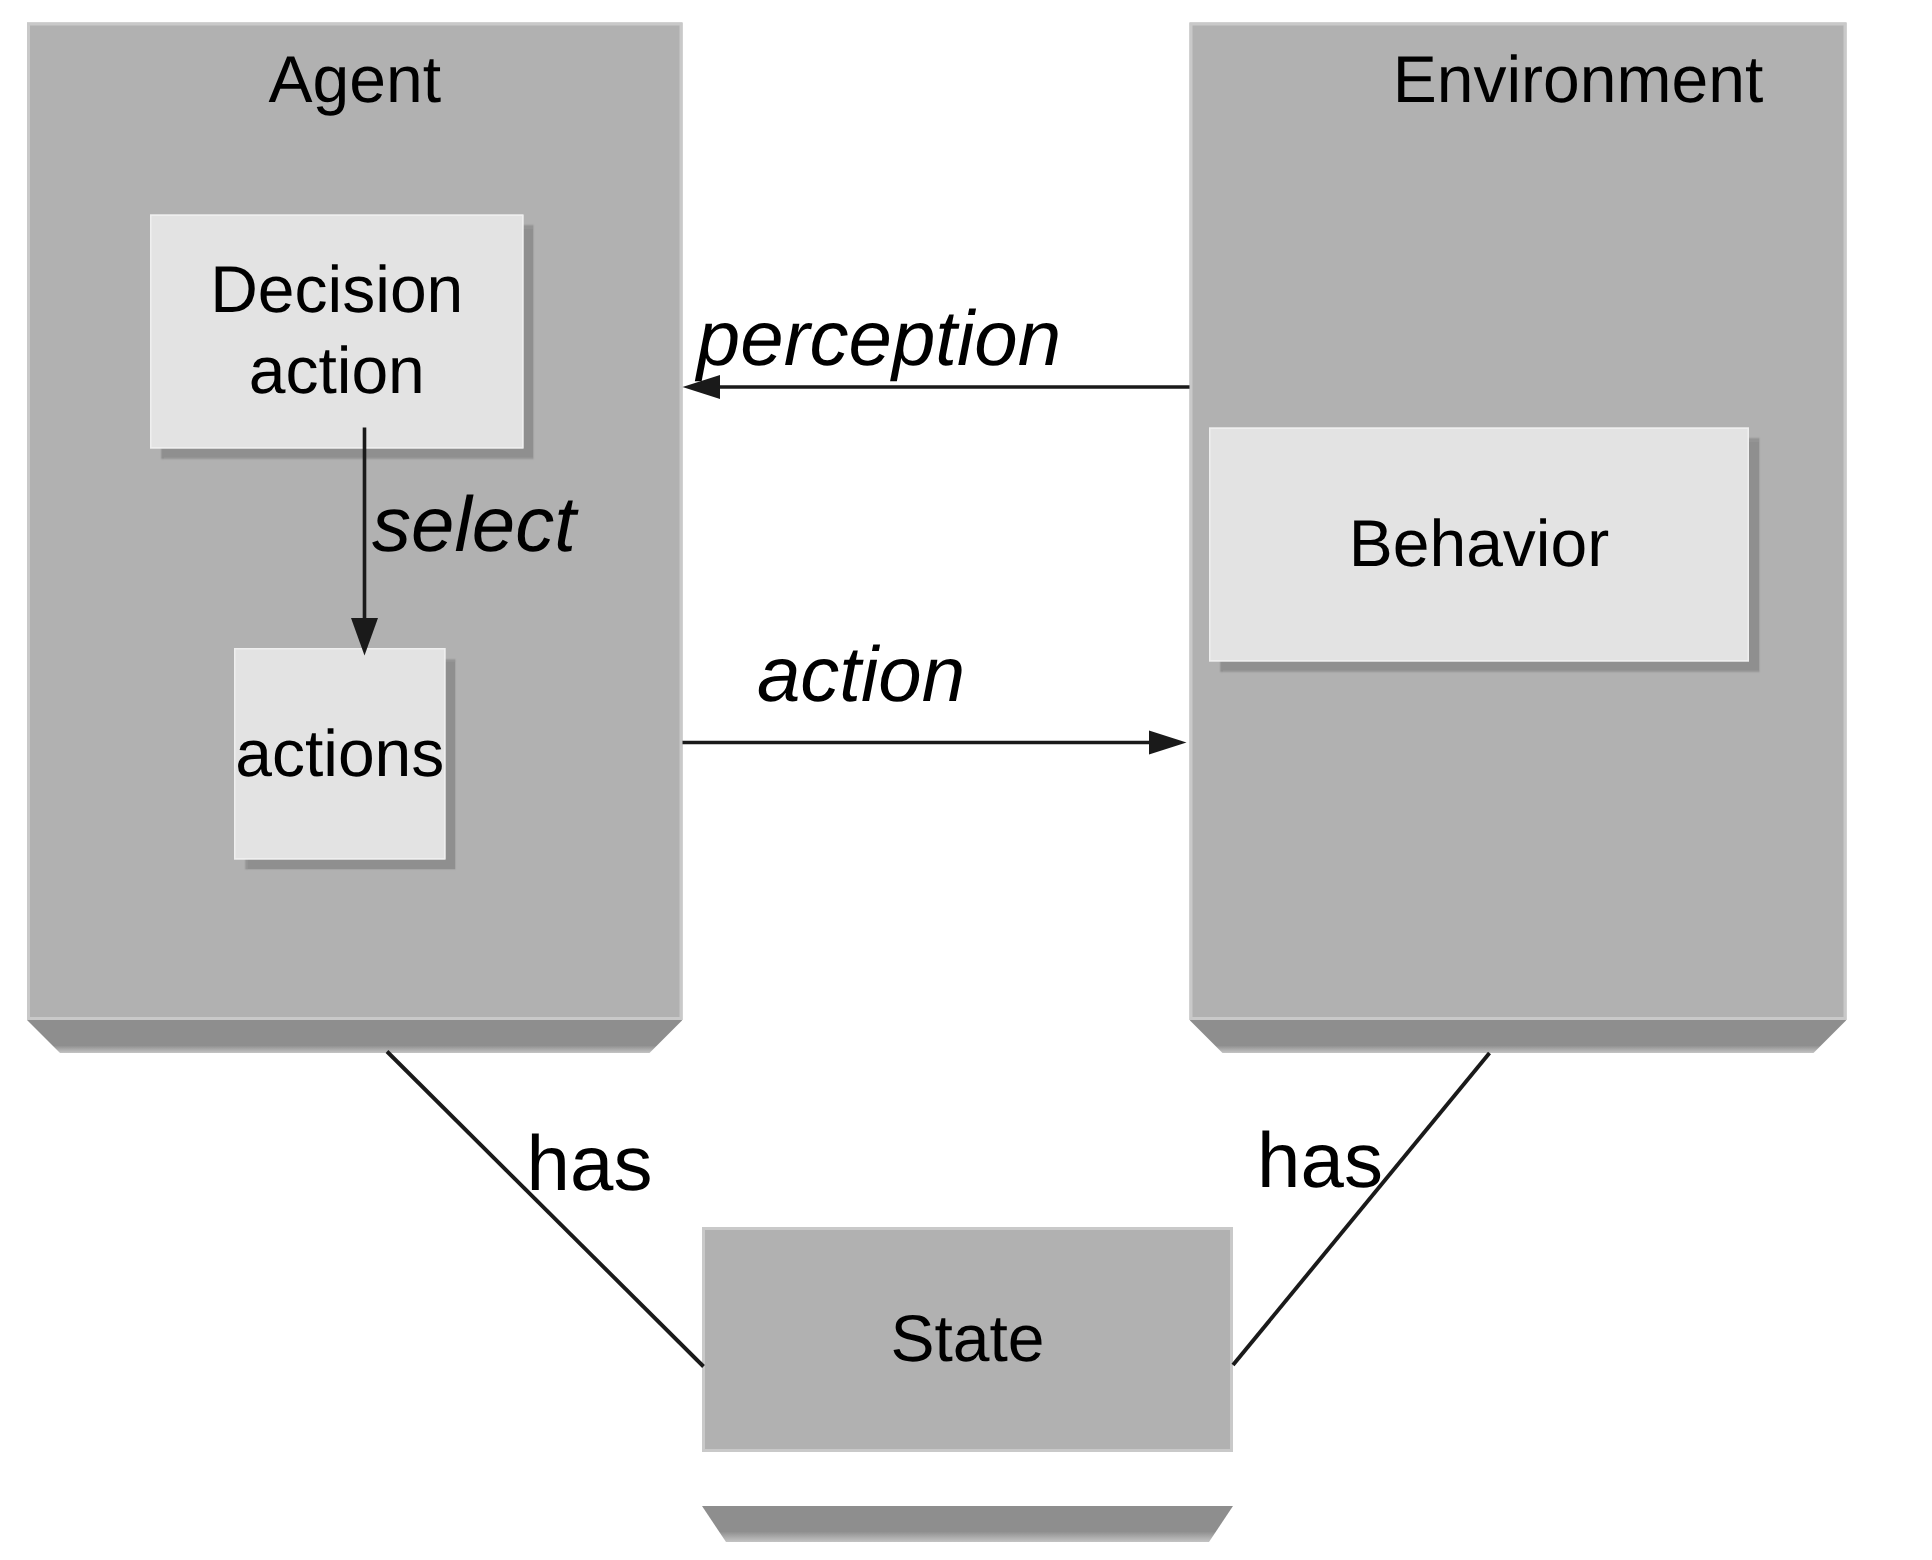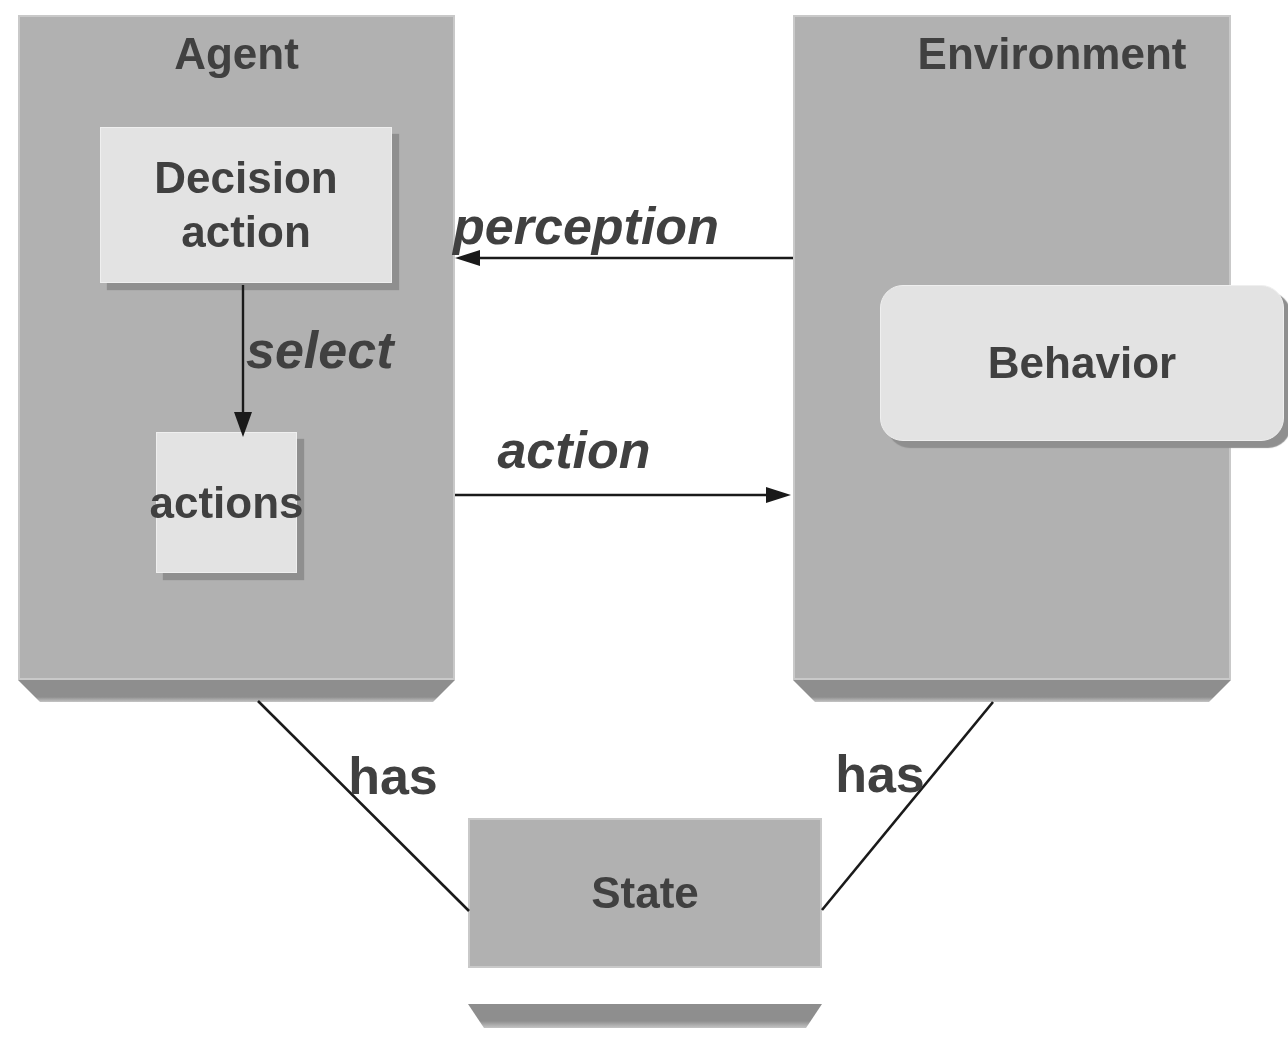--- a/index.html
+++ b/index.html
@@ -6,23 +6,22 @@
     margin: 0;
     padding: 0;
     background: #ffffff;
   }
   #canvas {
     position: relative;
     width: 1288px;
     height: 1040px;
     background: #ffffff;
     font-family: "Liberation Sans", sans-serif;
-    color: #404040;
+    color: #000000;
     overflow: hidden;
-    font-weight: bold;
   }
   
   .big-box {
     position: absolute;
     background: #b1b1b1;
     border: 2px solid #c9c9c9;
     box-sizing: border-box;
     z-index: 1;
   }
   .bevel {
@@ -104,30 +103,30 @@
   <div class="box-title" style="left:18px; top:26px; width:437px;">
     <span>Agent</span>
   </div>
 
   <div class="big-box" style="left:793px; top:15px; width:438px; height:665px;"></div>
   <div class="bevel big" style="left:793px; top:680px; width:438px; height:22px;"></div>
   <div class="box-title" style="left:793px; top:26px; width:518px;">
     <span>Environment</span>
   </div>
 
-  <div class="inner-box" style="left:100px; top:127px; width:292px; height:156px;">
+  <div class="inner-box" style="left:100px; top:143px; width:249px; height:156px;">
     <span>Decision</span>
     <span>action</span>
   </div>
 
   <div class="inner-box" style="left:156px; top:432px; width:141px; height:141px;">
     <span>actions</span>
   </div>
 
-  <div class="inner-box" style="left:880px; top:285px; width:404px; height:156px;border-radius:23px;">
+  <div class="inner-box" style="left:806px; top:285px; width:360px; height:156px;">
     <span>Behavior</span>
   </div>
 
   <div class="state-box">
     <span>State</span>
   </div>
   <div class="bevel small" style="left:468px; top:1004px; width:354px; height:24px;"></div>
 
   <svg id="connector-layer" viewBox="0 0 1288 1040" xmlns="http://www.w3.org/2000/svg">
 

